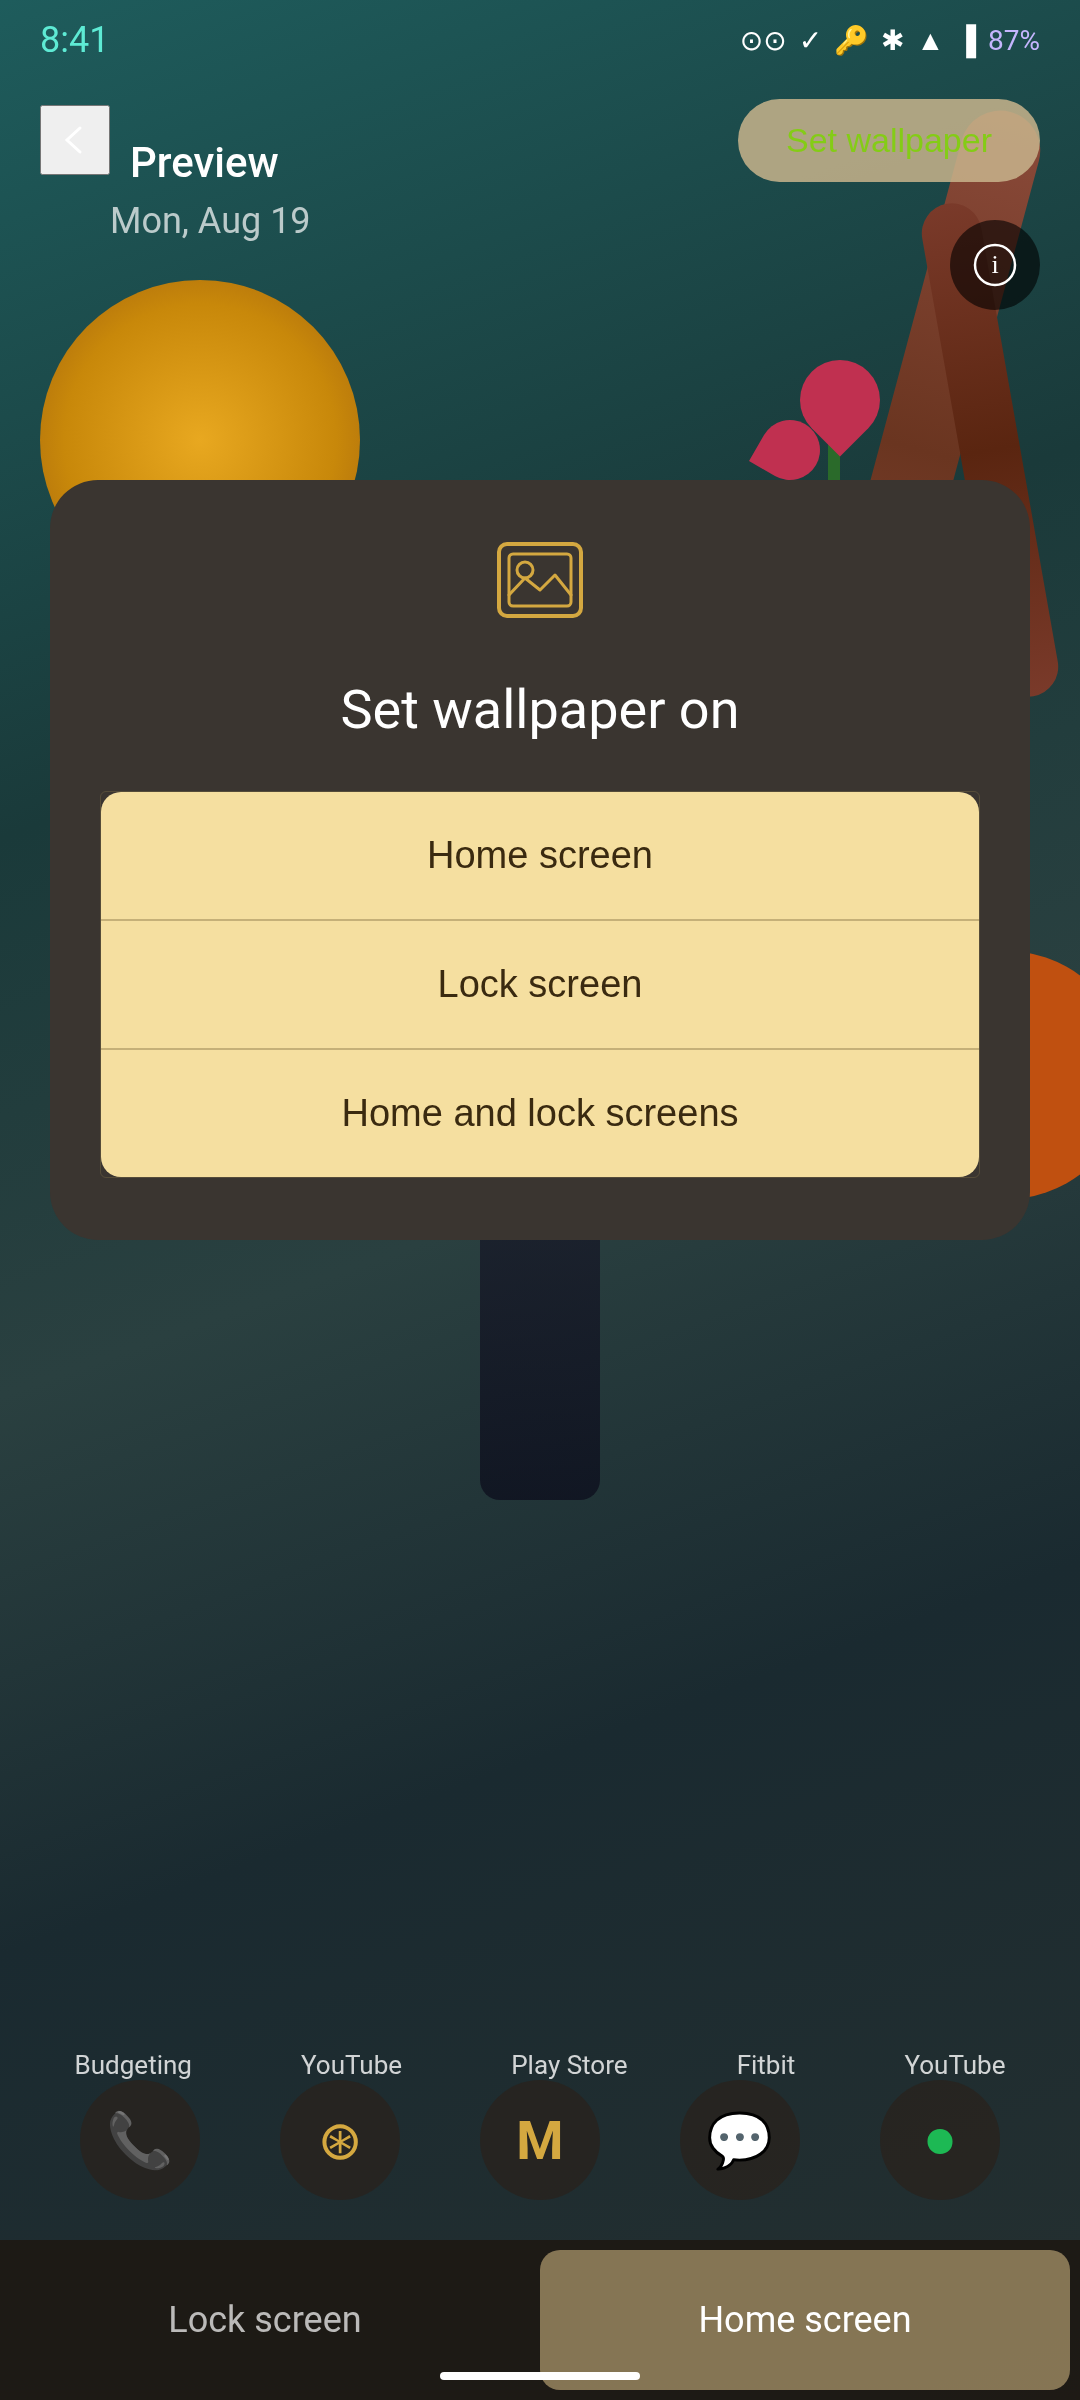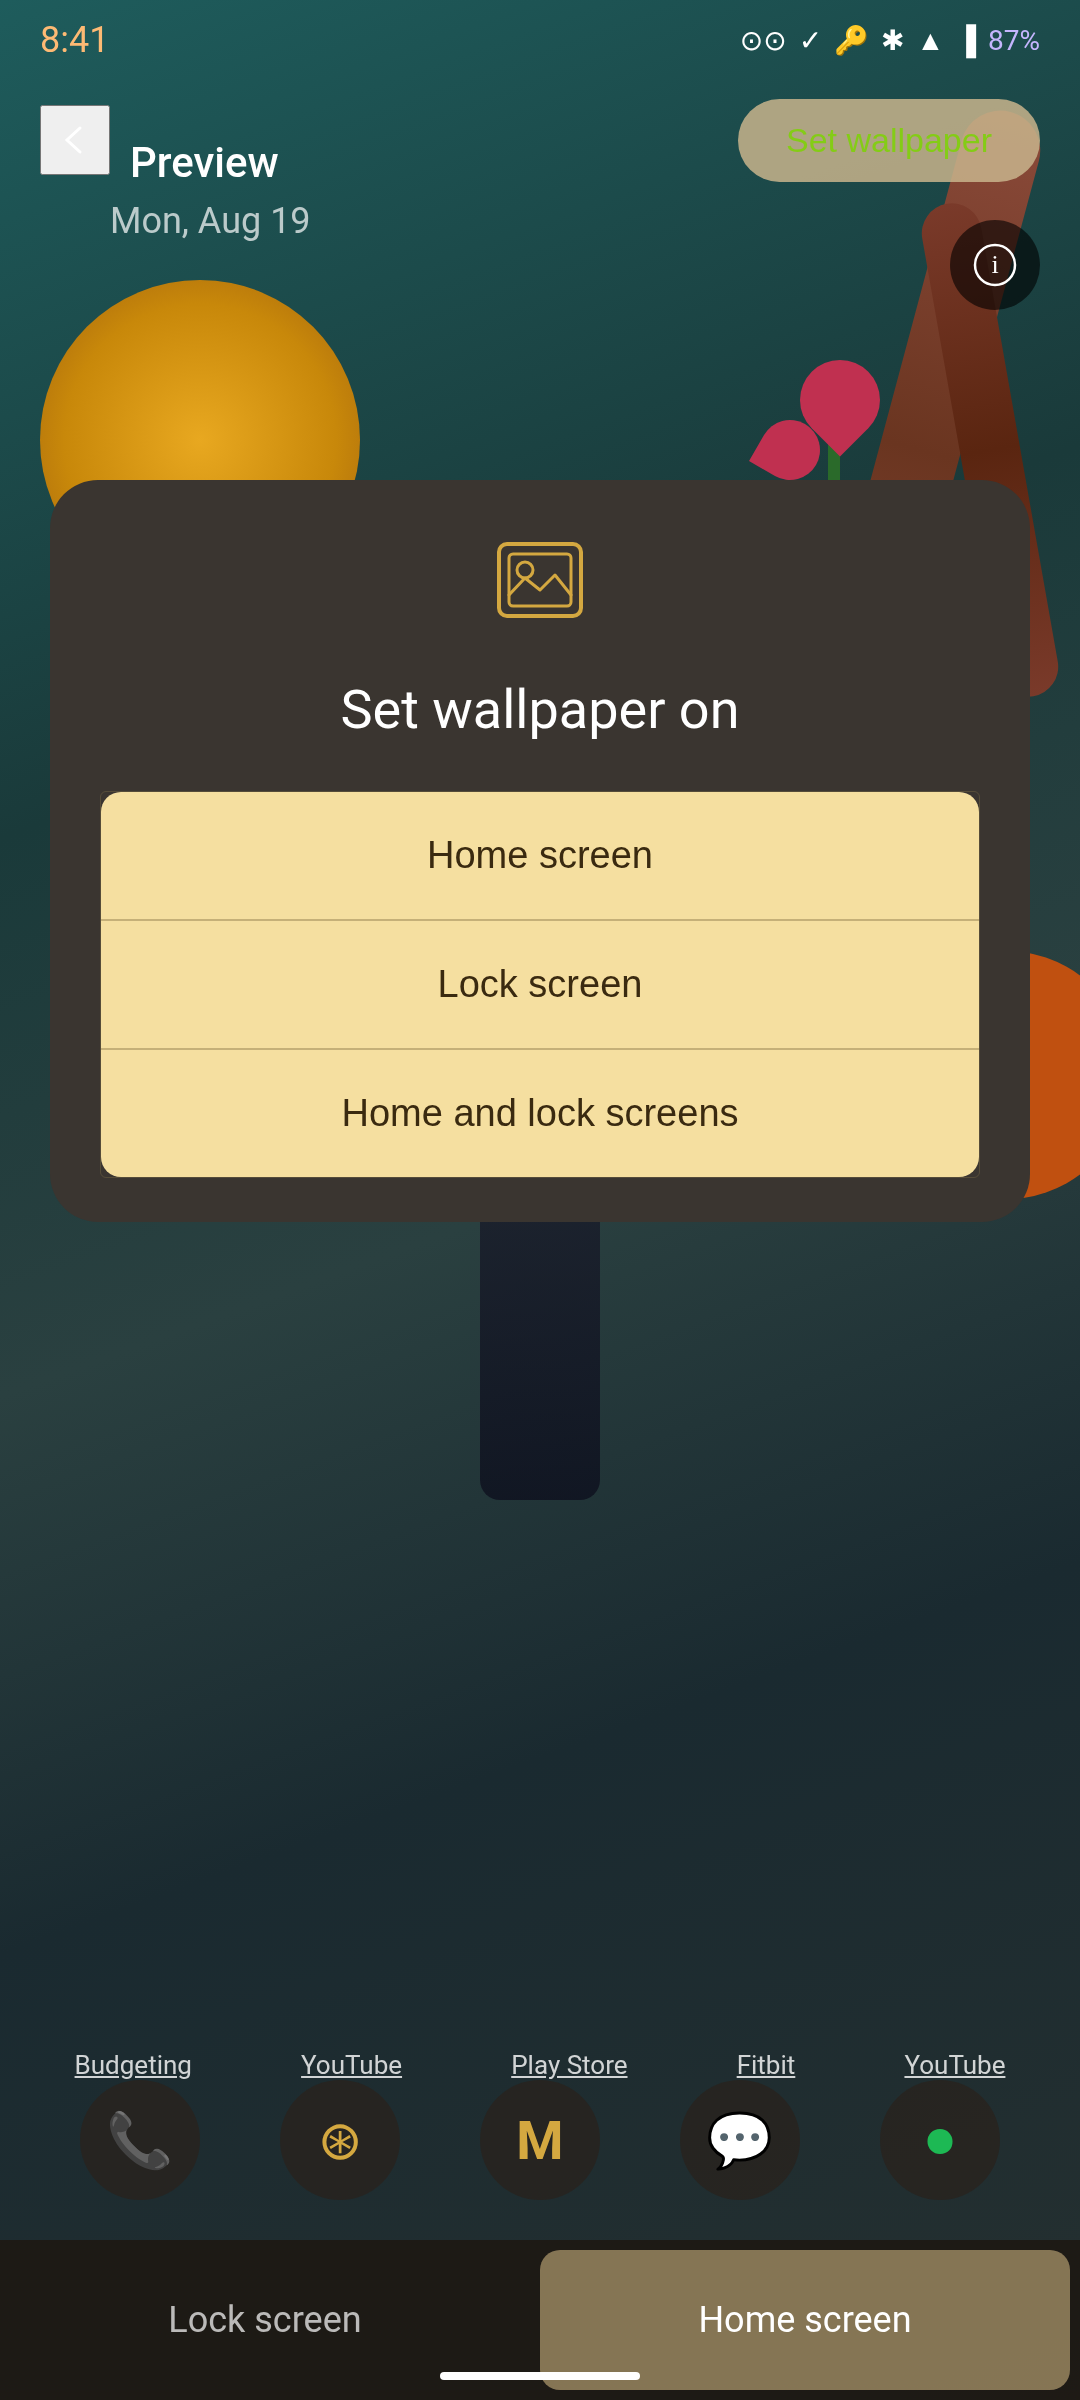--- a/index.html
+++ b/index.html
@@ -126,21 +126,21 @@
       right: 0;
       height: 80px;
       display: flex;
       align-items: center;
       justify-content: space-between;
       padding: 0 40px;
       z-index: 10;
     }
 
     .status-time {
-      color: #fdba74;
+      color: #5eead4;
       font-size: 36px;
       font-weight: 400;
     }
 
     .status-icons {
       display: flex;
       align-items: center;
       gap: 12px;
       color: white;
       font-size: 28px;
@@ -279,21 +279,20 @@
       display: flex;
       justify-content: space-around;
       padding: 0 20px;
       z-index: 5;
     }
 
     .app-label {
       color: rgba(255,255,255,0.8);
       font-size: 26px;
       text-align: left;
-      text-decoration: underline;
     }
 
     
     .dock-icons {
       position: absolute;
       bottom: 200px;
       left: 0;
       right: 0;
       display: flex;
       justify-content: space-around;
@@ -313,21 +312,21 @@
     }
 
     
     .dialog {
       position: absolute;
       left: 50px;
       right: 50px;
       top: 480px;
       background: #3a3530;
       border-radius: 48px;
-      padding: 60px 50px 44px;
+      padding: 60px 50px 62px;
       z-index: 100;
       display: flex;
       flex-direction: column;
       align-items: center;
     }
 
     .dialog-icon {
       font-size: 72px;
       color: #d4a840;
       margin-bottom: 40px;

